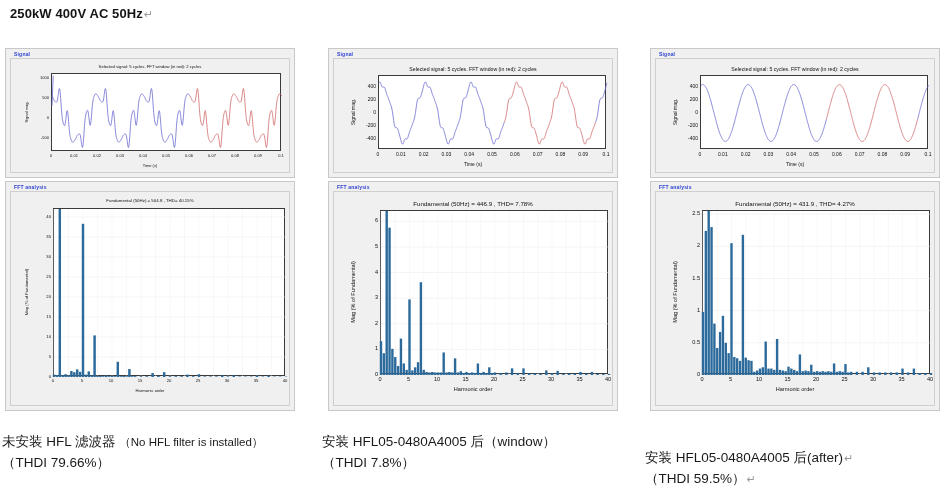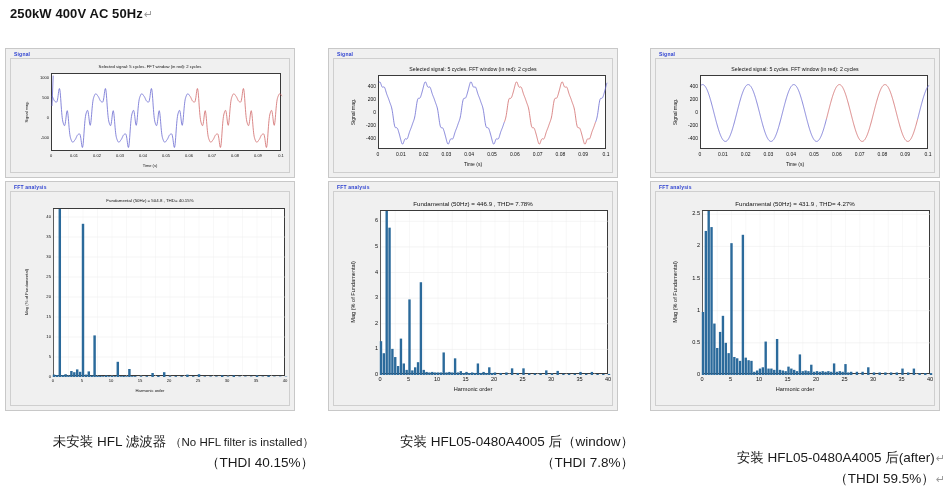--- a/index.html
+++ b/index.html
@@ -53,21 +53,21 @@
     position:absolute;color:#111;white-space:nowrap;
     transform-origin:0 0;transform:rotate(-90deg);
   }
   .xlabel{position:absolute;left:0;right:0;text-align:center;color:#111;white-space:nowrap;}
   .tick-x{position:absolute;text-align:center;color:#111;white-space:nowrap;transform:translateX(-50%);}
   .tick-y{position:absolute;text-align:right;color:#111;white-space:nowrap;transform:translateY(-50%);}
   svg.plot{position:absolute;left:0;top:0;overflow:visible;}
 
   
   .captions{position:absolute;left:0;top:432px;width:945px;height:64px;}
-  .caption{position:absolute;text-align:right;color:#1a1a1a;}
+  .caption{position:absolute;text-align:left;color:#1a1a1a;}
   .cap-line1{font-size:13.5px;line-height:20px;white-space:nowrap;}
   .cap-line2{font-size:13.5px;line-height:22px;white-space:nowrap;}
   .cap-en{font-size:11.5px;}
   .cap-0{left:2px;width:312px;}
   .cap-1{left:322px;width:312px;}
   .cap-2{left:645px;width:300px;margin-top:16px;}
 </style>
 </head>
 <body>
 
@@ -522,21 +522,21 @@
       </div>
     </div>
   </div>
 
   <div class="captions">
     <div class="caption cap-0">
       <div class="cap-line1">
         <span>未安装 HFL 滤波器</span>
         <span class="cap-en">（No HFL filter is installed）</span>
       </div>
-      <div class="cap-line2">（THDI 40.15%）</div>
+      <div class="cap-line2">（THDI 79.66%）</div>
     </div>
     <div class="caption cap-1">
       <div class="cap-line1">
         <span>安装 HFL05-0480A4005 后（window）</span>
       </div>
       <div class="cap-line2">（THDI 7.8%）</div>
     </div>
     <div class="caption cap-2">
       <div class="cap-line1">
         <span>安装 HFL05-0480A4005 后(after)</span><span class="pilcrow">↵</span>

